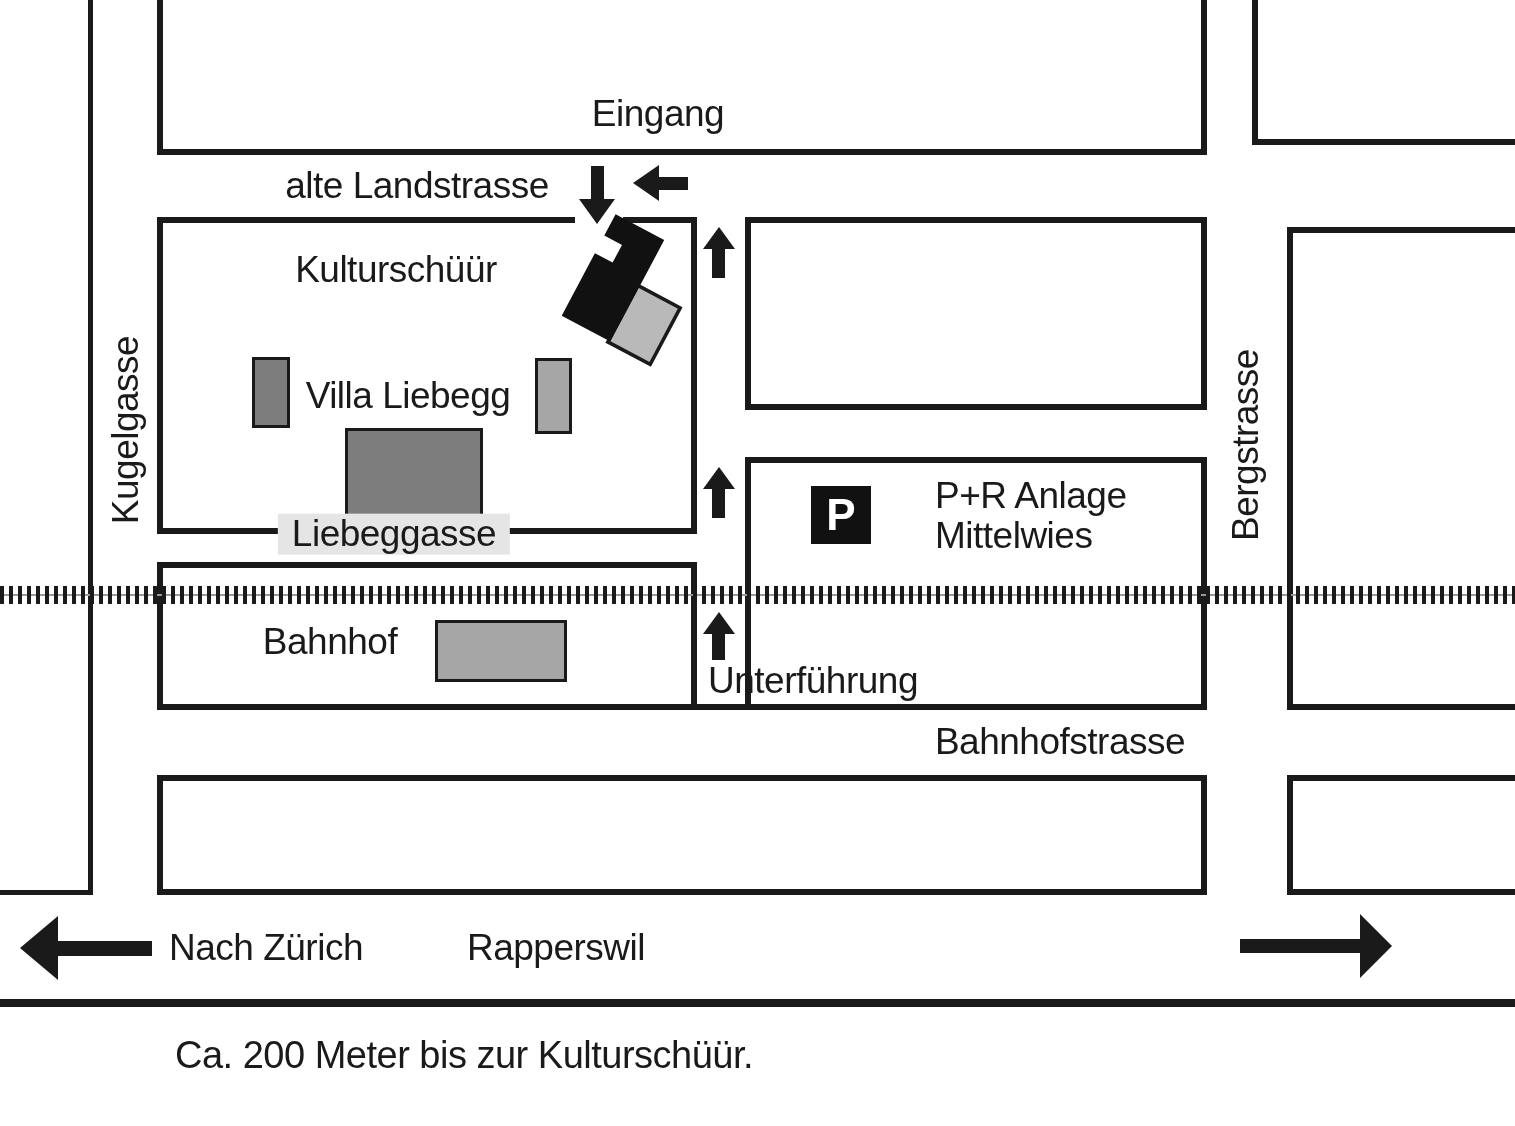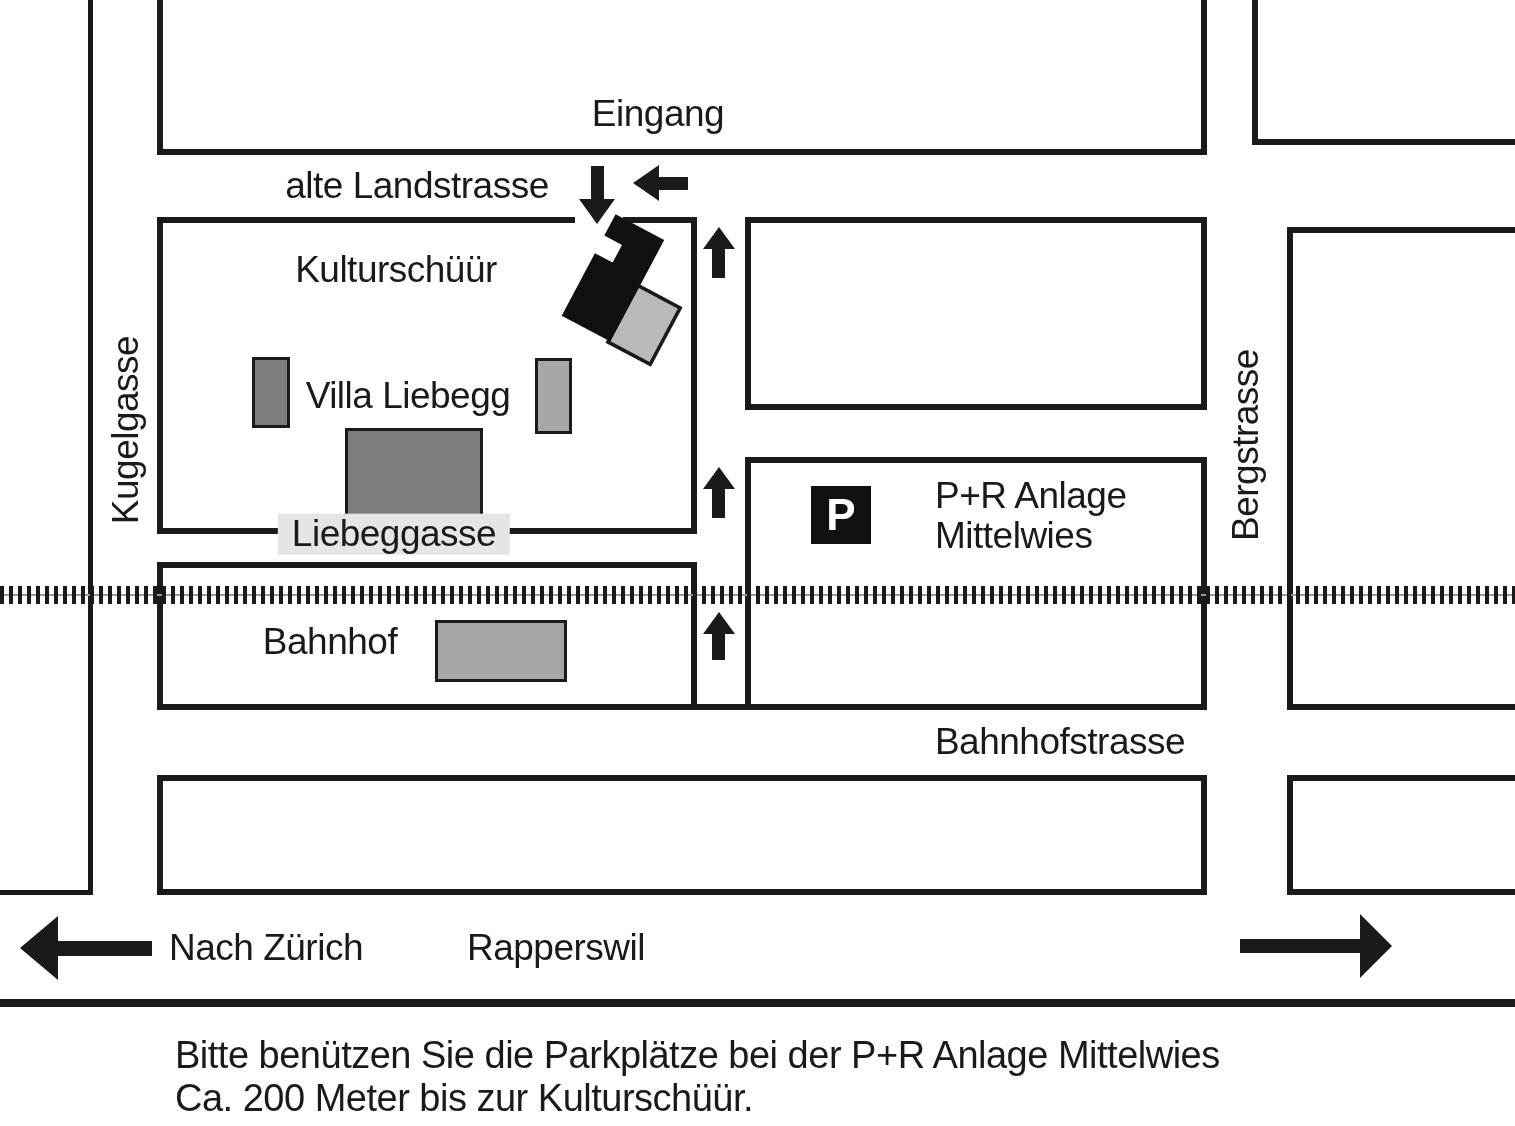--- a/index.html
+++ b/index.html
@@ -87,20 +87,21 @@
   </div>
 
   <div class="lbl" style="left:658px;  top:114px;">Eingang</div>
   <div class="lbl" style="left:417px;  top:186px;">alte Landstrasse</div>
   <div class="lbl" style="left:396px;  top:270px;">Kulturschüür</div>
   <div class="lbl" style="left:408px;  top:396px;">Villa Liebegg</div>
   <div class="lbl" style="left:394px;  top:534px; background:#e5e5e5; padding:0 14px;">Liebeggasse</div>
   <div class="lbl rot" style="left:126px;  top:430px;">Kugelgasse</div>
   <div class="lbl rot" style="left:1246px; top:445px;">Bergstrasse</div>
   <div class="lbl" style="left:330px;  top:642px;">Bahnhof</div>
+  <div class="lbl" style="left:813px;  top:681px;">Unterführung</div>
   <div class="lbl" style="left:1060px; top:742px;">Bahnhofstrasse</div>
   <div class="lbl" style="left:266px;  top:948px;">Nach Zürich</div>
   <div class="lbl" style="left:556px;  top:948px;">Rapperswil</div>
 
   <div class="arr col" style="left:579px; top:166px; width:36px; height:58px;">
     <div class="shaft" style="width:13px; height:33px;"></div>
     <div class="tri" style="border-left:18px solid transparent; border-right:18px solid transparent; border-top:25px solid #1a1a1a;"></div>
   </div>
   <div class="arr" style="left:633px; top:165px; width:55px; height:36px;">
     <div class="tri" style="border-top:18px solid transparent; border-bottom:18px solid transparent; border-right:26px solid #1a1a1a;"></div>
@@ -121,17 +122,16 @@
   <div class="arr" style="left:20px; top:916px; width:132px; height:64px;">
     <div class="tri" style="border-top:32px solid transparent; border-bottom:32px solid transparent; border-right:38px solid #1a1a1a;"></div>
     <div class="shaft" style="width:94px; height:15px;"></div>
   </div>
   <div class="arr" style="left:1240px; top:914px; width:152px; height:64px;">
     <div class="shaft" style="width:120px; height:14px;"></div>
     <div class="tri" style="border-top:32px solid transparent; border-bottom:32px solid transparent; border-left:32px solid #1a1a1a;"></div>
   </div>
 
   <div id="caption">
-    <div>Bitte benützen Sie die Parkplätze bei der P+R Anlage Mittelwies</div>
     <div>Ca. 200 Meter bis zur Kulturschüür.</div>
   </div>
 
 </div>
 
 </body></html>

